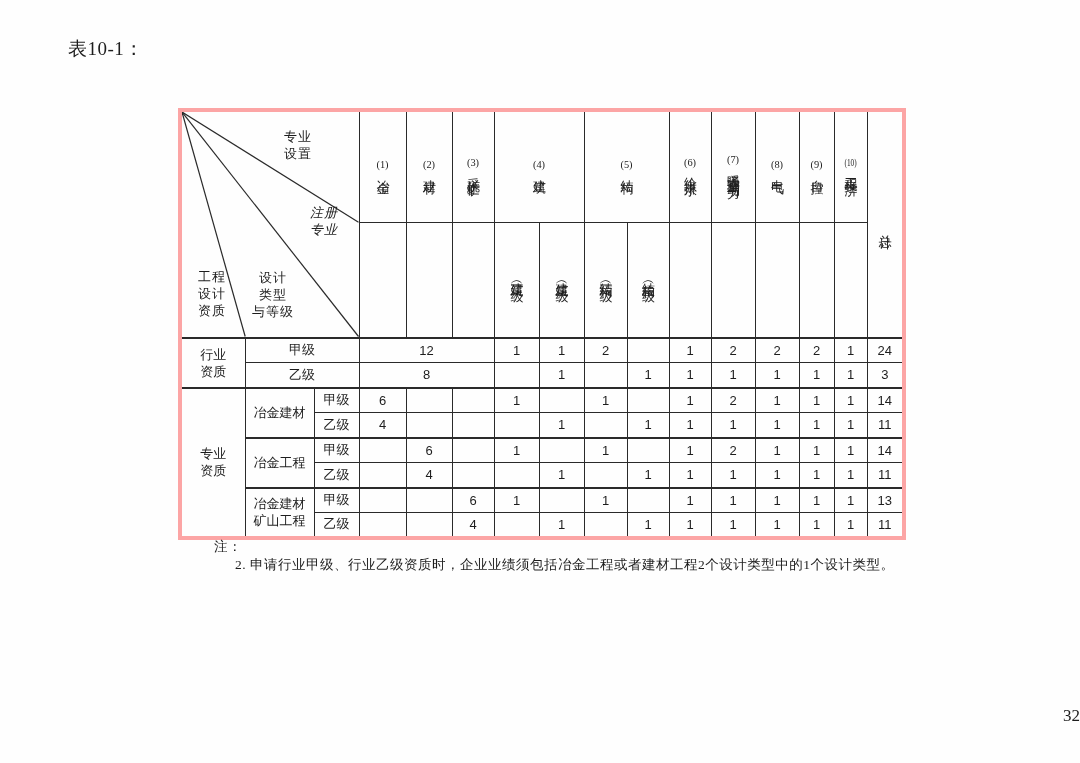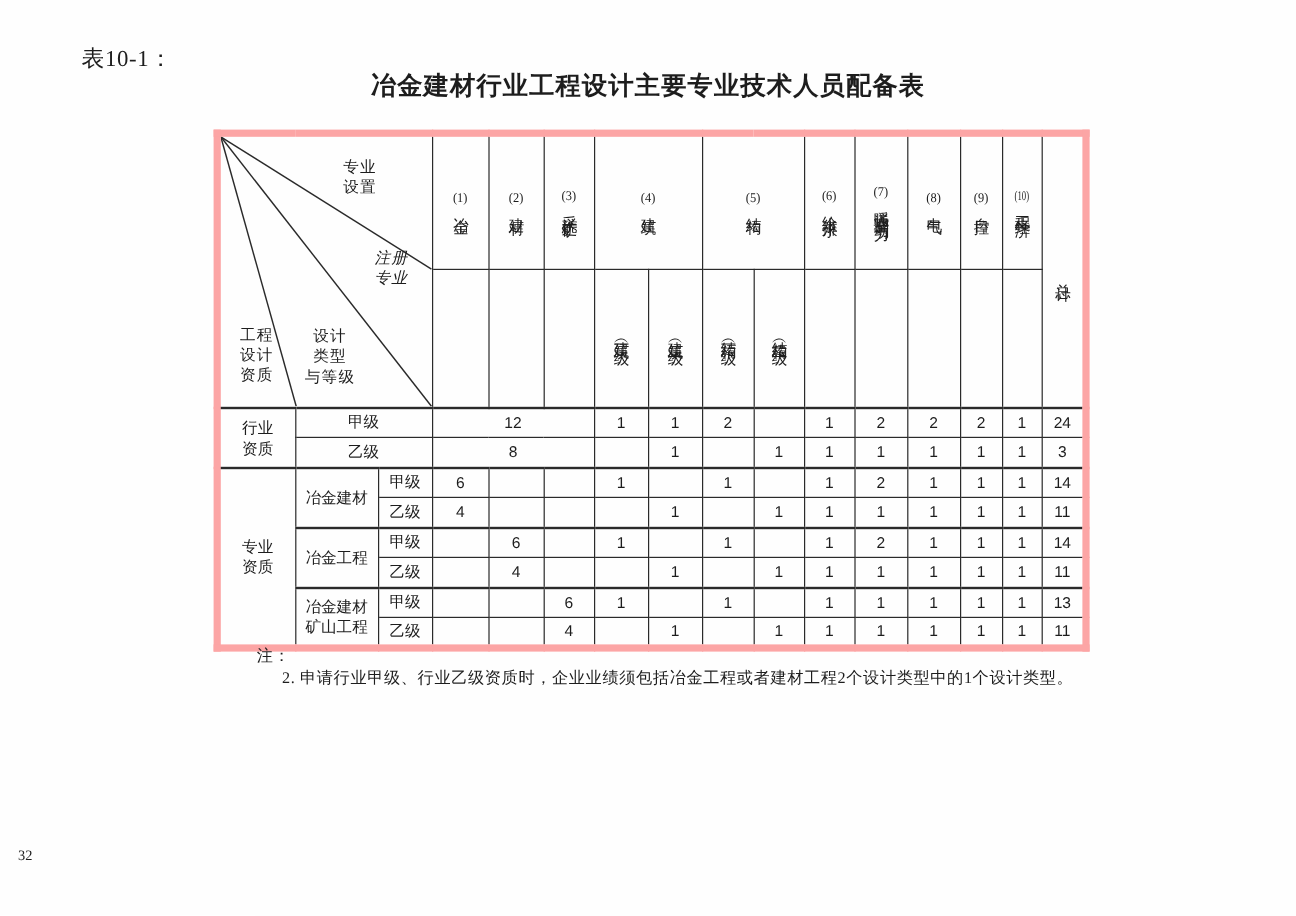--- a/index.html
+++ b/index.html
@@ -8,21 +8,21 @@
     font-family:"Liberation Serif", serif; color:#1d1d1d; overflow:hidden;
   }
   .doc-label { position:absolute; left:68px; top:36px; font-size:19px; letter-spacing:0.5px; }
   .title {
     position:absolute; left:0; right:0; top:57px; text-align:center;
     font-family:"Liberation Sans", sans-serif; font-weight:bold; font-size:21px; letter-spacing:1px;
   }
   .tbl-wrap { position:absolute; left:178px; top:108px; }
   table.staffing {
     border-collapse:collapse; table-layout:fixed; width:724px;
-    border:6px solid #fca5a5;
+    border:4px solid #fca5a5;
   }
   .staffing td, .staffing th {
     border:1px solid #2a2a2a; padding:0; margin:0;
     font-weight:normal; text-align:center; vertical-align:middle;
     font-size:13px; overflow:hidden;
   }
   tr.sep td, tr.sep th { border-top-width:2px; }
   .thdr { vertical-align:top; padding-top:5px; }
   .vtext {
     writing-mode:vertical-rl; text-orientation:mixed;
@@ -35,29 +35,28 @@
   .diag { position:relative; padding:0; }
   .diag svg { position:absolute; left:0; top:0; width:100%; height:100%; }
   .diag .lbl { position:absolute; text-align:center; font-size:13px; letter-spacing:1px; }
   .lbl-specialties  { left:86px;  top:16px;  width:60px; }
   .lbl-registered   { left:112px; top:92px; width:60px;font-style:italic; }
   .lbl-design-type  { left:58px;  top:157px; width:66px; }
   .lbl-qualification{ left:2px;   top:156px; width:56px; }
   .notes { position:absolute; left:214px; top:538px; font-size:13.5px; line-height:17.5px; letter-spacing:0.5px; }
   .note-l1 { display:flex; }
   .note-l2 { margin-left:21px; }
-  .page-number { position:absolute; left:15px; right:0; top:706px; text-align:left; font-size:12px; }
+  .page-number { position:absolute; left:0; right:0; top:706px; text-align:right; font-size:17px; }
 </style>
 </head>
 <body>
 
 <div class="page">
 
   <div class="doc-label">表10-1：</div>
-  <div class="title">冶金建材行业工程设计主要专业技术人员配备表</div>
 
   <div class="tbl-wrap">
     <table class="staffing">
       <colgroup>
         <col style="width:65px">
           <col style="width:69px">
           <col style="width:45px">
         <col style="width:47px">
           <col style="width:46px">
           <col style="width:42px">

